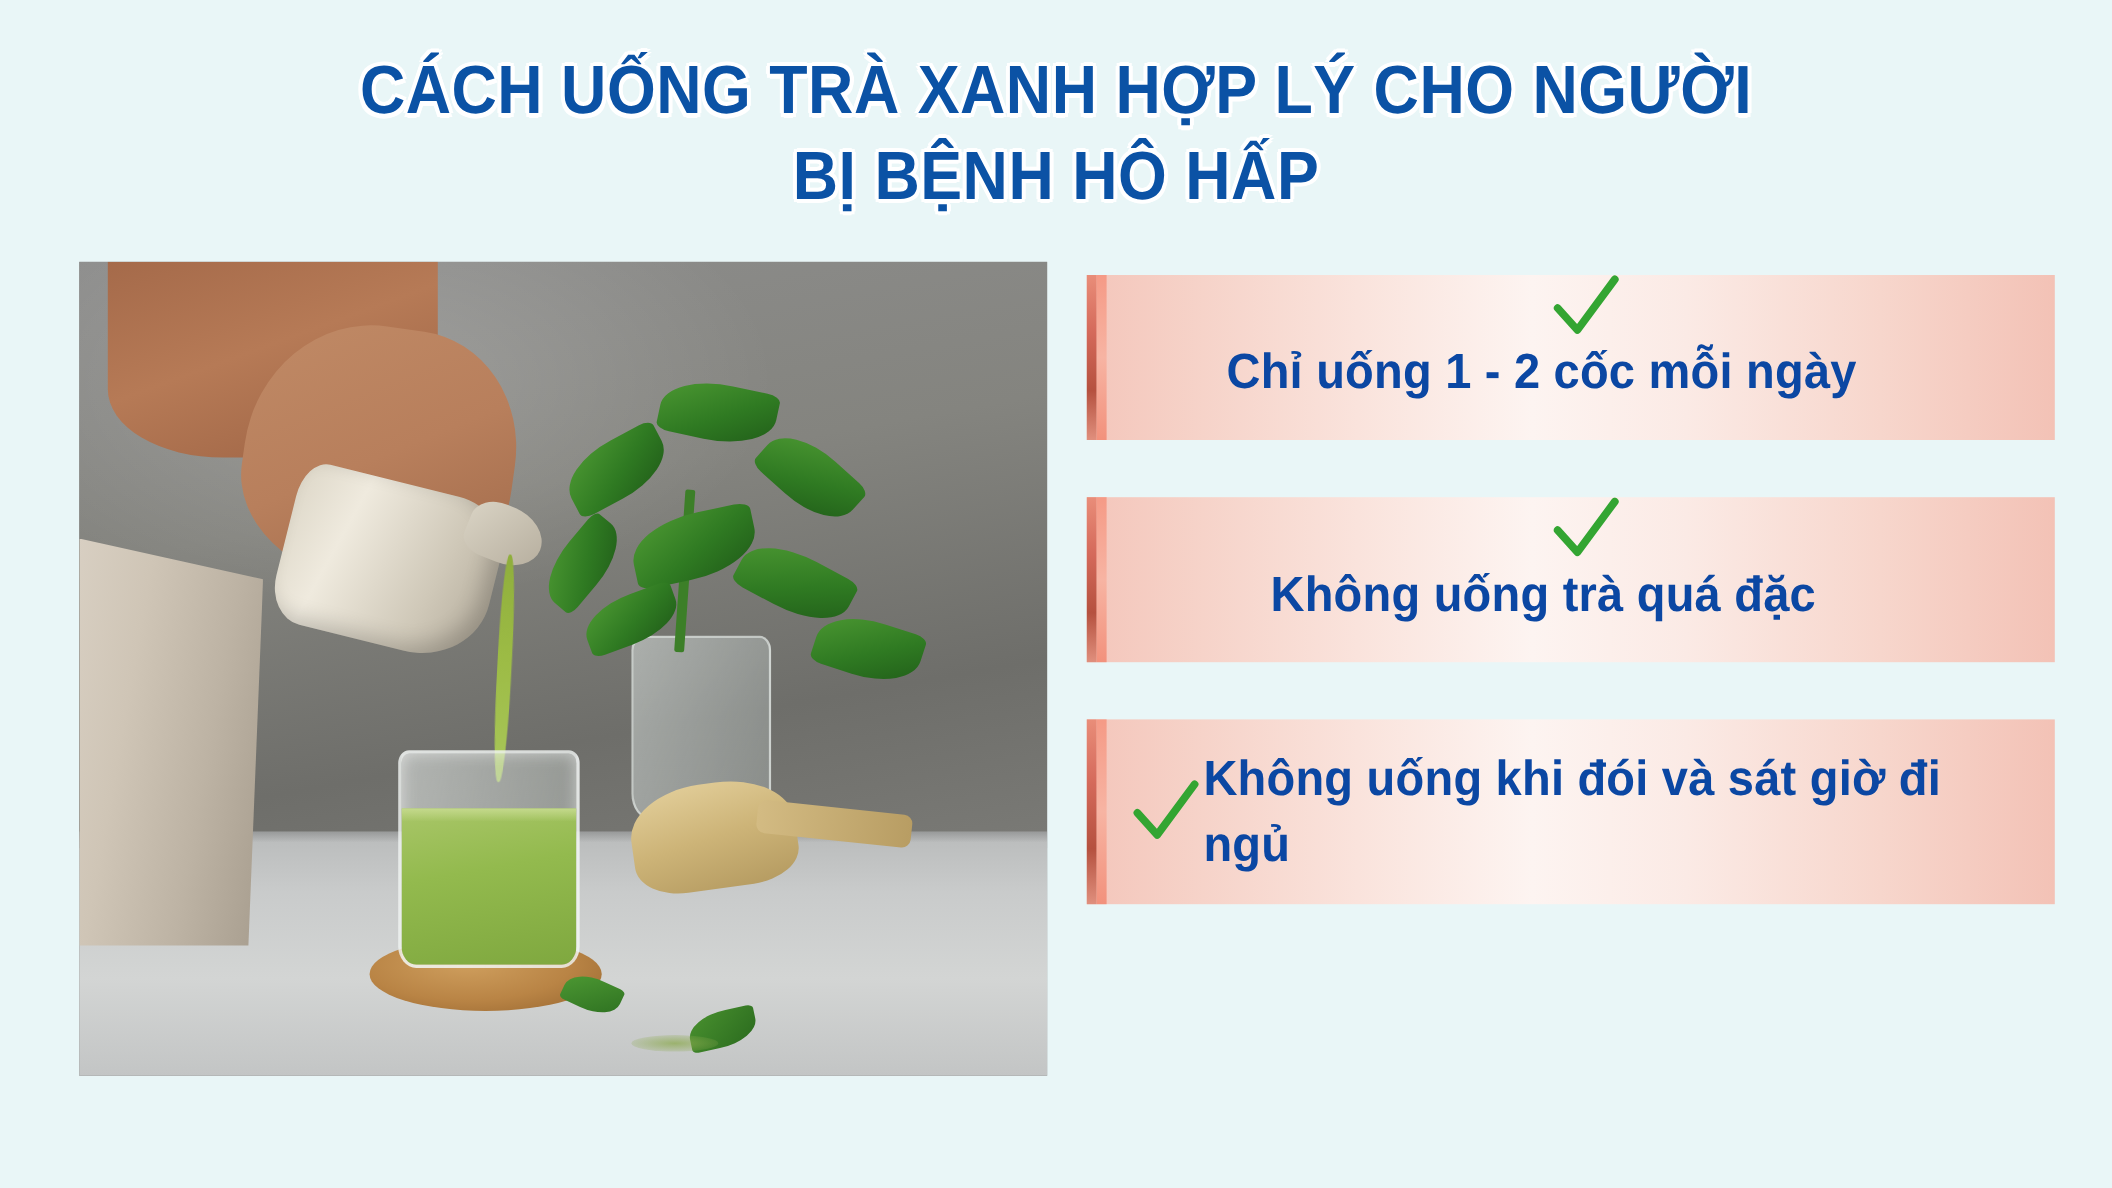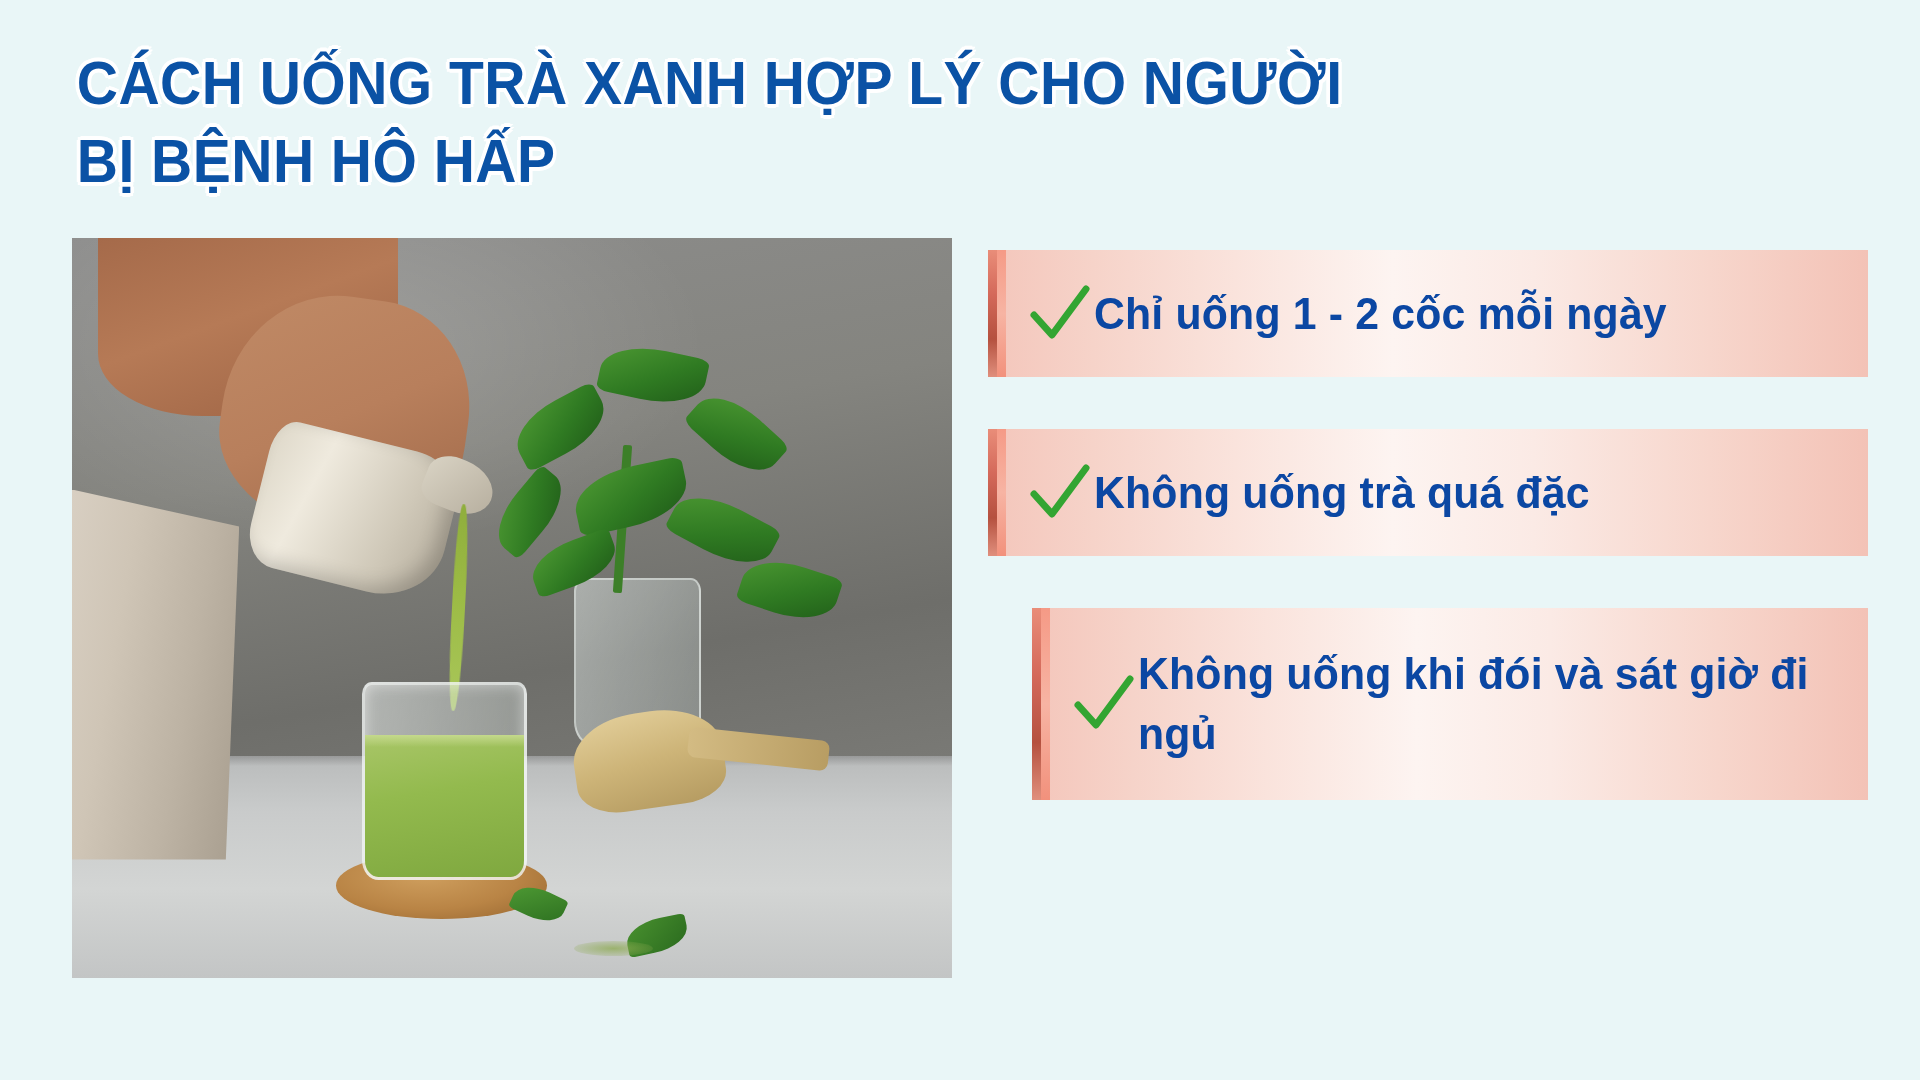--- a/index.html
+++ b/index.html
@@ -14,21 +14,21 @@
     overflow: hidden;
     position: relative;
   }
 
   
   #title-block {
     position: absolute;
     left: 0;
     top: 44px;
     width: 1920px;
-    text-align: left;
+    text-align: center;
   }
   .title-line {
     font-family: "Liberation Sans", sans-serif;
     font-weight: bold;
     font-size: 62px;
     line-height: 78px;
     letter-spacing: 0.5px;
     color: #0b52a5;
     transform: scaleX(0.92);
     transform-origin: center center;
@@ -240,22 +240,22 @@
     width: 9px;
     background: linear-gradient(180deg, #e98d79 0%, #d4695a 35%, #b5513f 70%, #e08f7d 100%);
   }
   .check-row::after {
     content: "";
     position: absolute;
     left: 9px; top: 0; bottom: 0;
     width: 9px;
     background: linear-gradient(180deg, #f59a86 0%, #f7b4a3 50%, #f2917c 100%);
   }
-  .row-h-short { height: 127px; }
-  .row-h-tall  { height: 192px; margin-left: 44px; }
+  .row-h-short { height: 150px; flex-direction: column; }
+  .row-h-tall  { height: 168px; }
 
   .check-mark {
     position: relative;
     z-index: 2;
     flex: 0 0 auto;
     width: 68px;
     margin-left: 38px;
     display: flex;
     align-items: center;
     justify-content: center;

